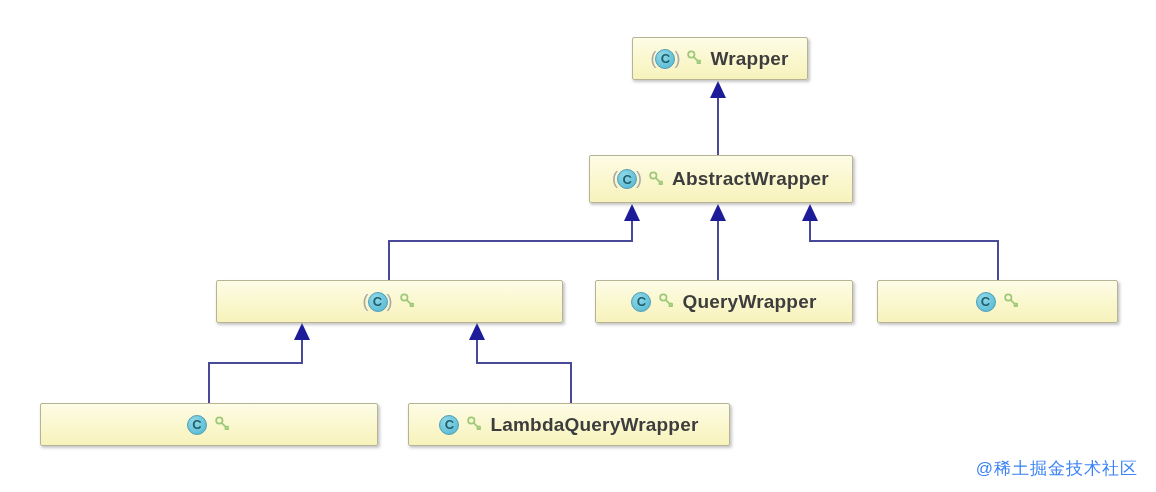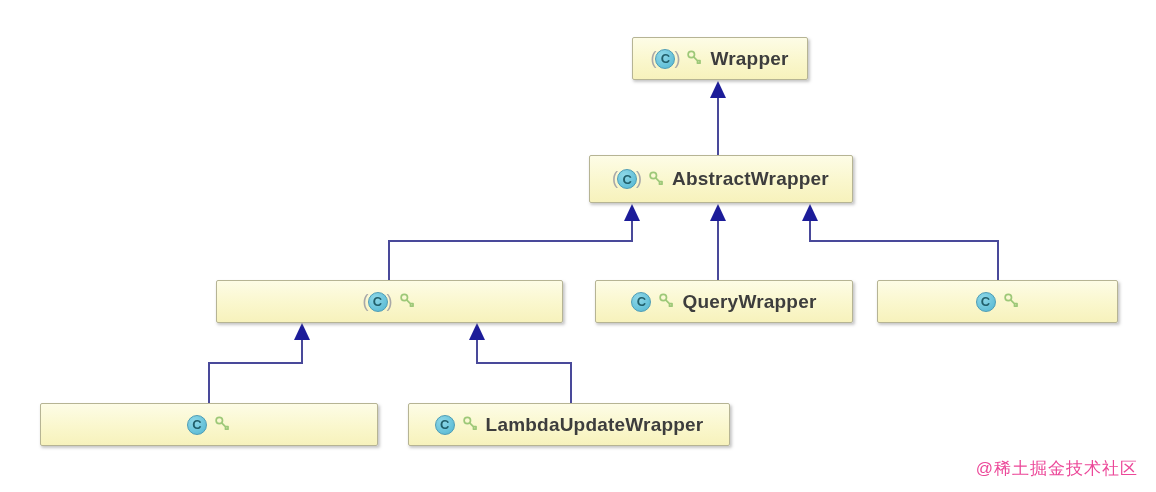--- a/index.html
+++ b/index.html
@@ -95,21 +95,21 @@
       <polygon points="632,204 624,221 640,221" fill="#1c1c99"></polygon>
       <polyline points="718,280 718,220" fill="none" stroke="#49499a" stroke-width="2"></polyline>
       <polygon points="718,204 710,221 726,221" fill="#1c1c99"></polygon>
       <polyline points="998,280 998,241 810,241 810,220" fill="none" stroke="#49499a" stroke-width="2"></polyline>
       <polygon points="810,204 802,221 818,221" fill="#1c1c99"></polygon>
       <polyline points="209,403 209,363 302,363 302,339" fill="none" stroke="#49499a" stroke-width="2"></polyline>
       <polygon points="302,323 294,340 310,340" fill="#1c1c99"></polygon>
       <polyline points="571,403 571,363 477,363 477,339" fill="none" stroke="#49499a" stroke-width="2"></polyline>
       <polygon points="477,323 469,340 485,340" fill="#1c1c99"></polygon>
     </svg>
-  <div class="watermark" style="color: #ec4899;">@稀土掘金技术社区</div>
+  <div class="watermark" style="color: #3b82f6;">@稀土掘金技术社区</div>
 <div class="uml-node" style="left: 632px; top: 37px; width: 176px; height: 43px;">
       <span class="icon-wrap">
         <span class="paren">(</span>
         <span class="class-circle">C</span>
         <span class="paren">)</span>
       </span>
       <span class="key-icon">
         <svg width="17" height="17" viewBox="0 0 16 16" xmlns="http://www.w3.org/2000/svg">
           <circle cx="5" cy="5.2" r="3" fill="none" stroke="#9dc878" stroke-width="1.6"></circle>
           <path d="M7.2 7.4 L10.7 10.9 M10.7 10.9 H13.2 V13.3 H10.8 V11" fill="none" stroke="#9dc878" stroke-width="1.6" stroke-linejoin="round"></path>
@@ -181,15 +181,15 @@
     <div class="uml-node" style="left: 408px; top: 403px; width: 322px; height: 43px;">
       <span class="icon-wrap">
         <span class="class-circle">C</span>
       </span>
       <span class="key-icon">
         <svg width="17" height="17" viewBox="0 0 16 16" xmlns="http://www.w3.org/2000/svg">
           <circle cx="5" cy="5.2" r="3" fill="none" stroke="#9dc878" stroke-width="1.6"></circle>
           <path d="M7.2 7.4 L10.7 10.9 M10.7 10.9 H13.2 V13.3 H10.8 V11" fill="none" stroke="#9dc878" stroke-width="1.6" stroke-linejoin="round"></path>
         </svg>
       </span>
-      <span class="node-label">LambdaUpdateWrapper</span>
+      <span class="node-label">LambdaQueryWrapper</span>
     </div>
   </div>
 
 </body></html>

